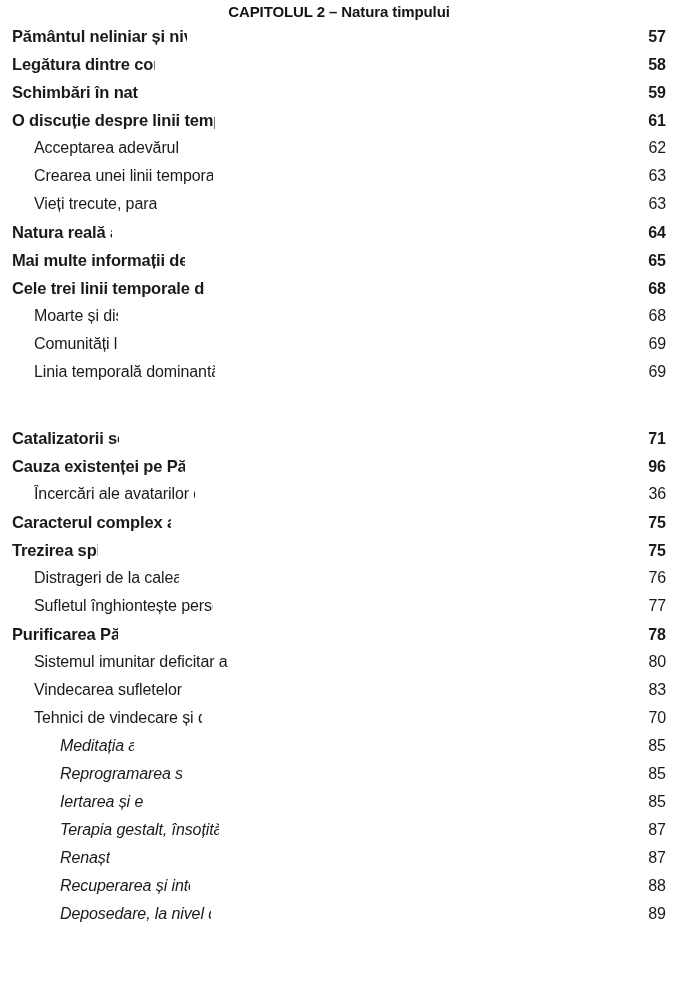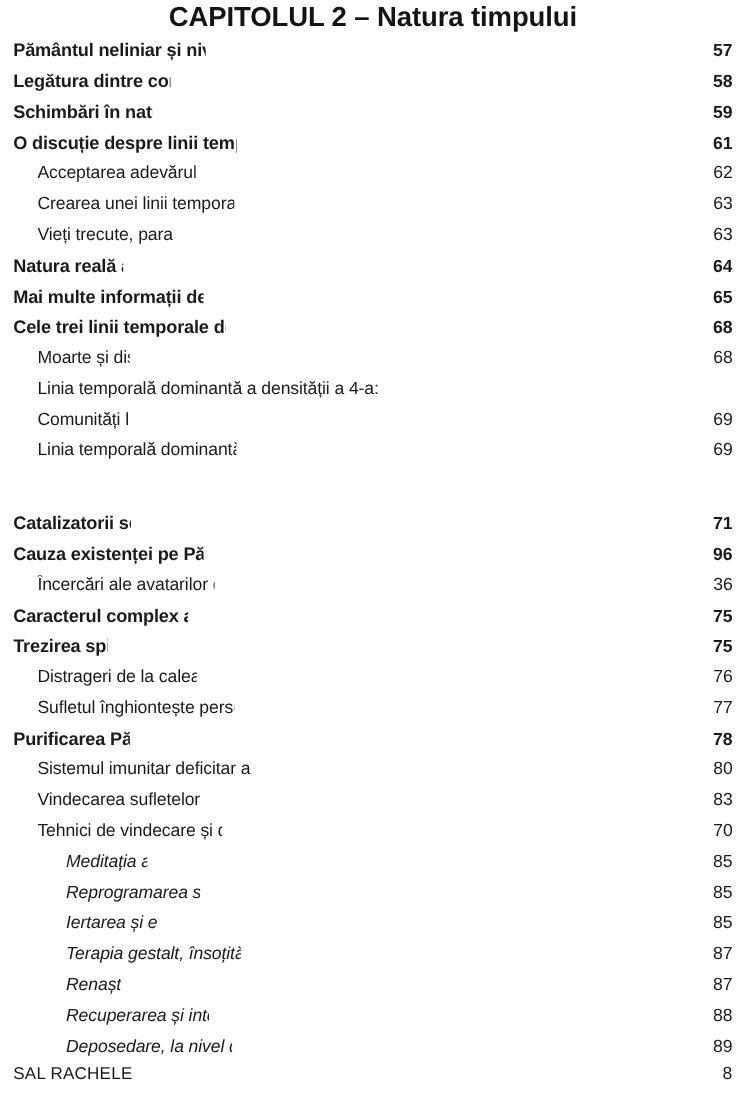--- a/index.html
+++ b/index.html
@@ -21,21 +21,21 @@
     position: relative;
     width: 678px;
     height: 1000px;
     box-sizing: border-box;
     padding: 0 12px;
   }
 
   
   .chapter-heading {
     text-align: center;
-    font-size: 25px;
+    font-size: 15px;
     font-weight: bold;
     letter-spacing: -0.1px;
     color: #141414;
     line-height: 1;
     padding-top: 4px;
     padding-bottom: 8px;
   }
   .section-gap {
     height: 38px;
   }
@@ -202,23 +202,20 @@
         <li class="toc-row lvl1 sp">
           <span class="toc-title">Cele trei linii temporale dominante ale Pământului</span>
           <span class="toc-leader"></span>
           <span class="toc-page">68</span>
         </li>
         <li class="toc-row lvl2">
           <span class="toc-title">Moarte și distrugere</span>
           <span class="toc-leader"></span>
           <span class="toc-page">68</span>
         </li>
-        <li class="toc-row lvl2 no-leader">
-          <span class="toc-title">Linia temporală dominantă a densității a 4-a:</span>
-        </li>
         <li class="toc-row lvl2 sp">
           <span class="toc-title">Comunități luminate</span>
           <span class="toc-leader"></span>
           <span class="toc-page">69</span>
         </li>
         <li class="toc-row lvl2">
           <span class="toc-title">Linia temporală dominantă a densității a 5-a: Înălțare</span>
           <span class="toc-leader"></span>
           <span class="toc-page">69</span>
         </li>
@@ -315,18 +312,14 @@
           <span class="toc-page">88</span>
         </li>
         <li class="toc-row lvl3">
           <span class="toc-title">Deposedare, la nivel de corp eteric și astral</span>
           <span class="toc-leader"></span>
           <span class="toc-page">89</span>
         </li>
       </ul>
   </div>
 
-  <div class="footer">
-    <span class="footer-title">SAL RACHELE</span>
-    <span class="footer-page">8</span>
-  </div>
 
 </div>
 
 </body></html>

